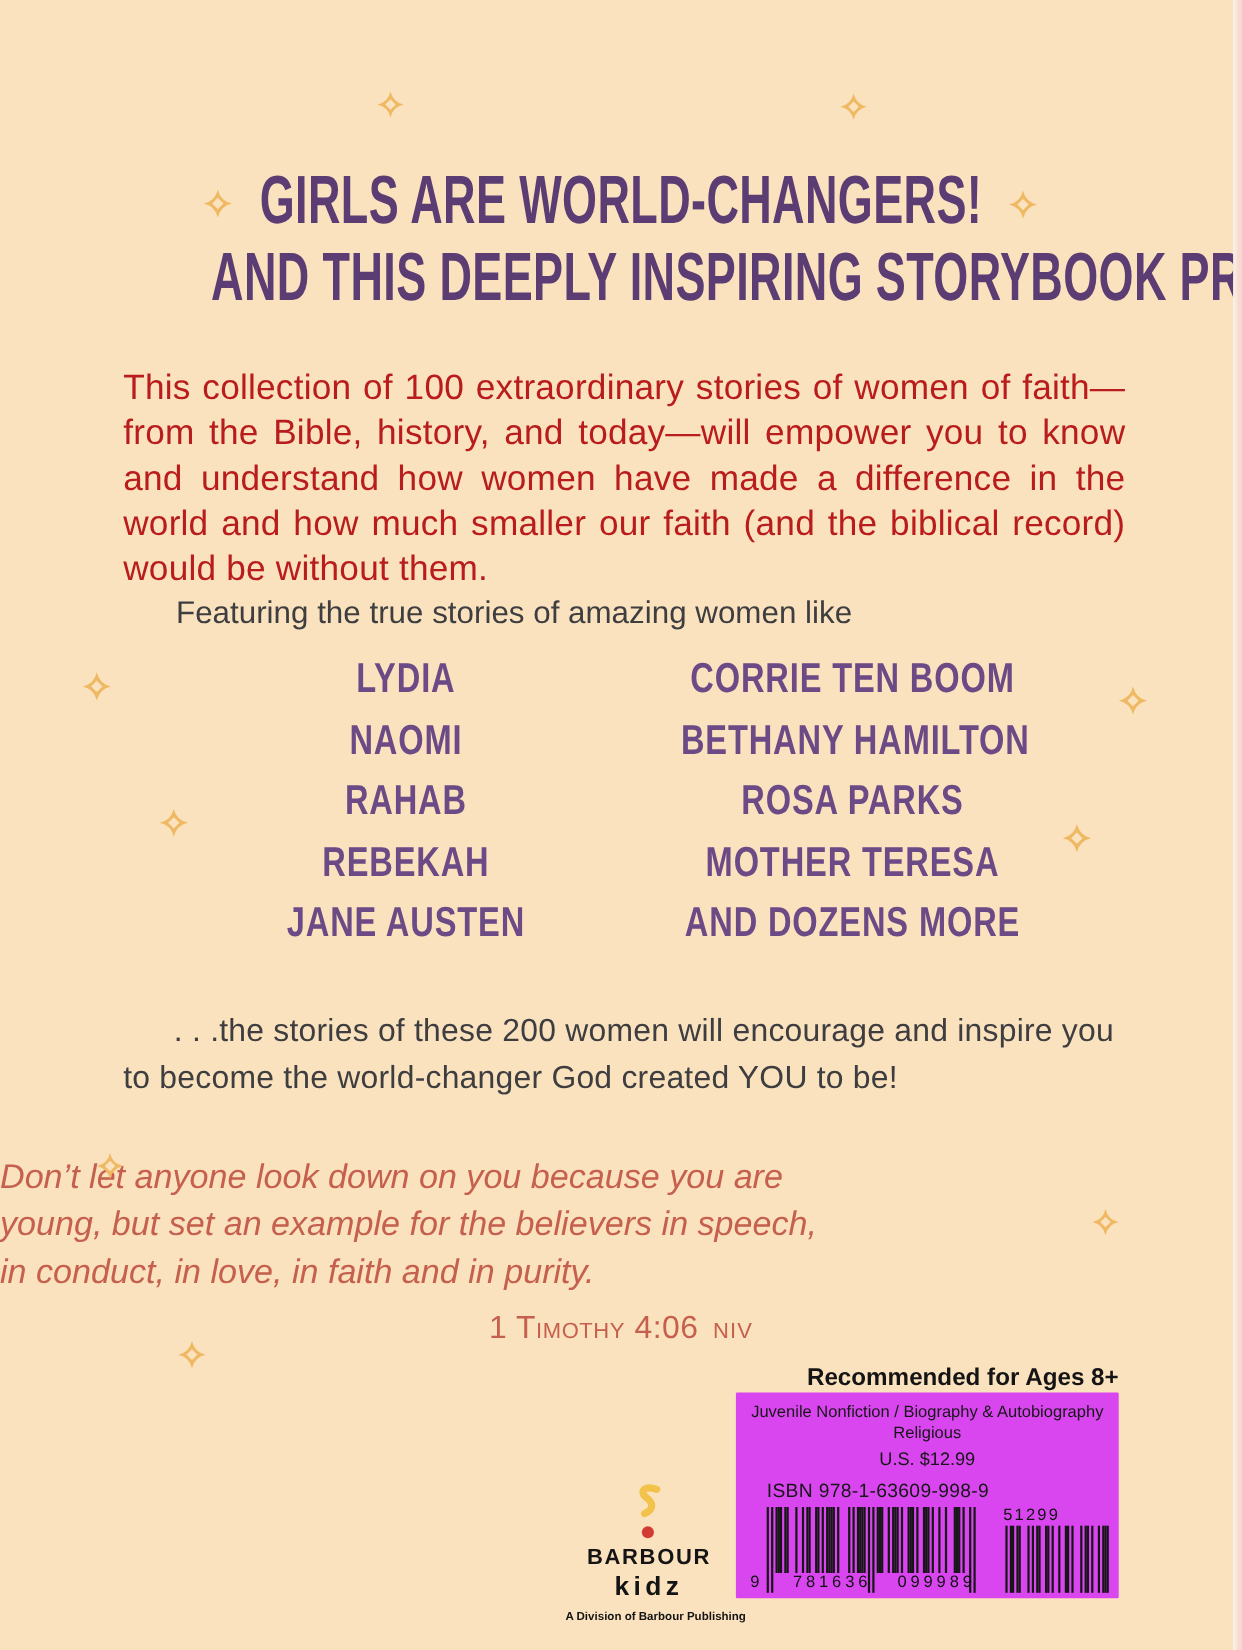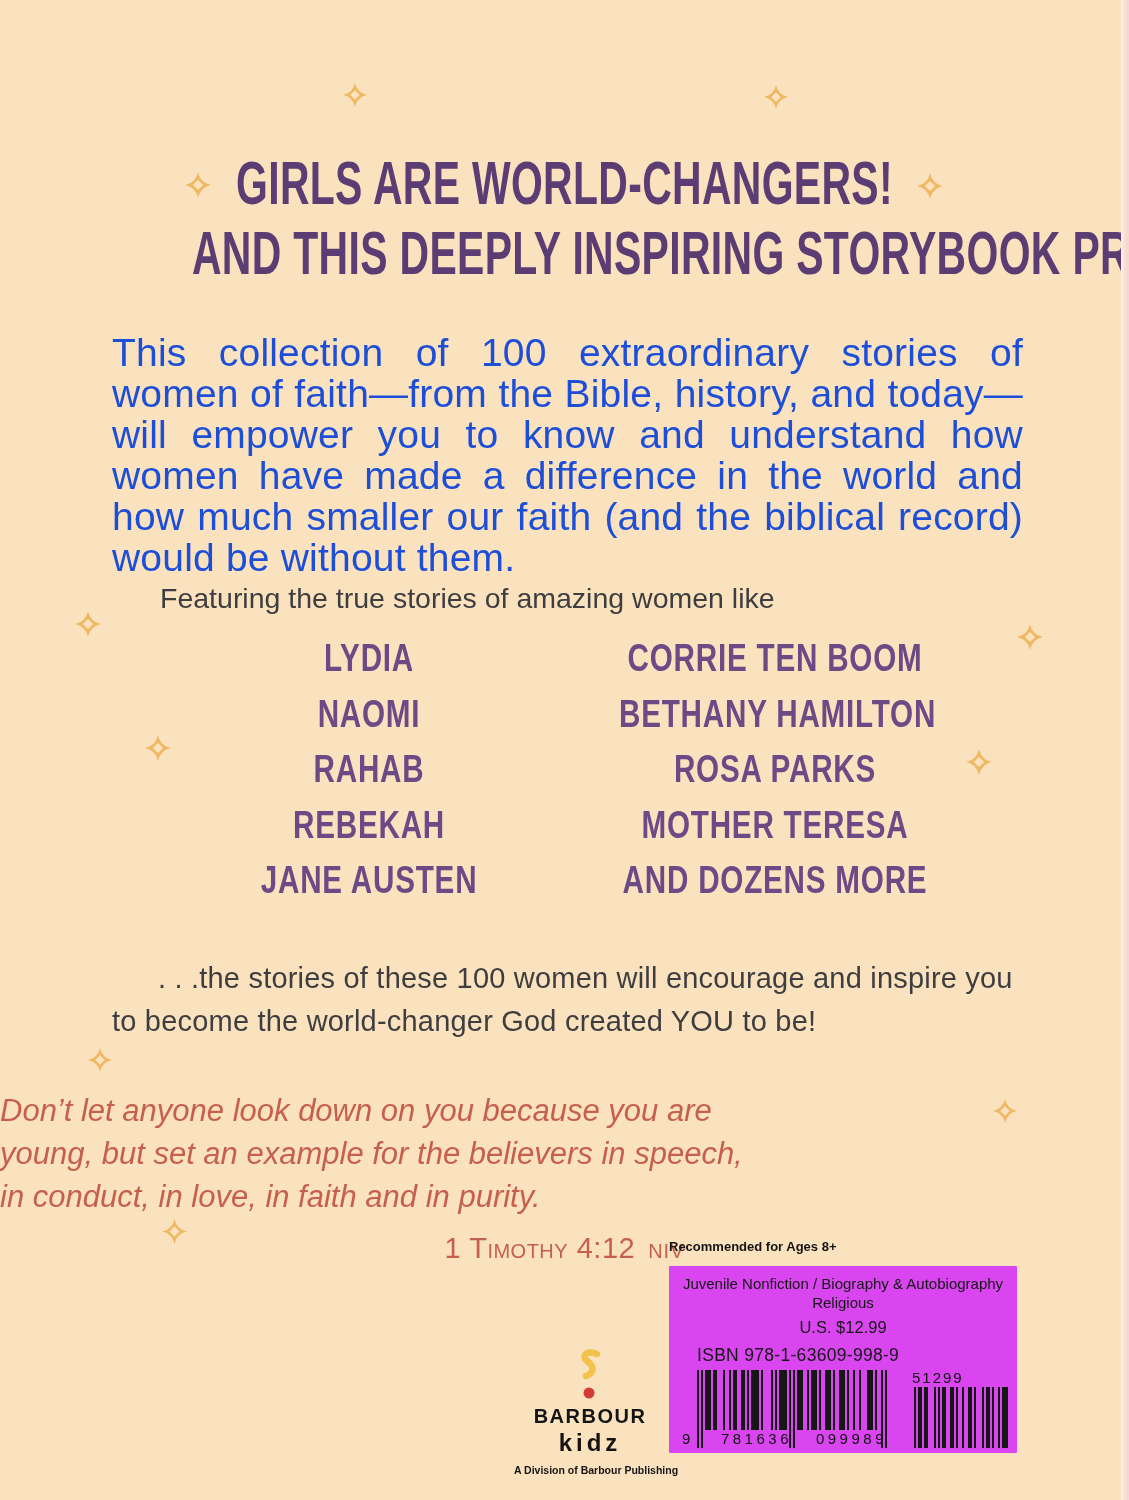--- a/index.html
+++ b/index.html
@@ -17,21 +17,21 @@
   .headline{padding-top:148px;text-align:center;color:#5C3D73;}
   .headline .hl{
     font-size:62px;line-height:70px;font-weight:bold;
     transform:scaleX(0.66);transform-origin:50% 50%;
     white-space:nowrap;letter-spacing:0.5px;
   }
 
   
   .intro{
     margin:44px 106px 0 112px;
-    color:#1d4ed8;font-size:39px;line-height:41px;
+    color:#b91c1c;font-size:32px;line-height:41px;
     text-align:justify;letter-spacing:0.2px;
   }
   .featuring{
     margin:0 106px 0 112px;
     color:#3E3E40;font-size:28.5px;line-height:41px;
     text-indent:48px;
   }
 
   
   .names{position:relative;height:278px;margin-top:12px;}
@@ -55,21 +55,21 @@
     margin-top:46px;text-align:left;
     color:#C6604E;font-size:31px;line-height:43px;font-style:italic;
   }
   .verse-ref{margin-top:14px;text-align:center;color:#C6604E;}
   .ref-book{font-size:29px;font-variant:small-caps;letter-spacing:0.5px;}
   .ref-niv{font-size:20px;margin-left:13px;letter-spacing:1px;}
 
   
   .ages{
     position:absolute;left:669px;top:1239px;width:348px;
-    text-align:left;font-size:13px;font-weight:bold;color:#141414;
+    text-align:right;font-size:22px;font-weight:bold;color:#141414;
   }
   .isbn-box{
     position:absolute;left:669px;top:1266px;width:348px;height:187px;
     background:#d946ef;color:#161616;border-radius:1px;
   }
   .cat{font-size:15px;line-height:19px;text-align:center;}
   .cat.first{margin-top:8px;}
   .price{margin-top:6px;font-size:16.5px;text-align:center;}
   .isbn-row{margin:8px 0 3px 28px;font-size:17.5px;letter-spacing:0.3px;}
   .barcode-area{display:flex;align-items:flex-end;margin-left:28px;}
@@ -176,29 +176,29 @@
     </div>
     <div class="col-right">
       <div class="name">CORRIE TEN BOOM</div>
       <div class="name">BETHANY HAMILTON</div>
       <div class="name">ROSA PARKS</div>
       <div class="name">MOTHER TERESA</div>
       <div class="name">AND DOZENS MORE</div>
     </div>
   </div>
 
-  <div class="outro">. . .the stories of these 100 women will encourage and inspire you to become the world-changer God created YOU to be!</div>
+  <div class="outro">. . .the stories of these 200 women will encourage and inspire you to become the world-changer God created YOU to be!</div>
 
   <div class="quote">
     <div>Don’t let anyone look down on you because you are</div>
     <div>young, but set an example for the believers in speech,</div>
     <div>in conduct, in love, in faith and in purity.</div>
   </div>
   <div class="verse-ref">
-    <span class="ref-book">1 Timothy 4:12</span><span class="ref-niv">NIV</span>
+    <span class="ref-book">1 Timothy 4:06</span><span class="ref-niv">NIV</span>
   </div>
 
   <div class="ages">Recommended for Ages 8+</div>
 
   <div class="isbn-box">
     <div class="cat first">Juvenile Nonfiction / Biography &amp; Autobiography</div>
     <div class="cat">Religious</div>
     <div class="price">U.S. $12.99</div>
     <div class="isbn-row">ISBN 978-1-63609-998-9</div>
     <div class="barcode-area">

